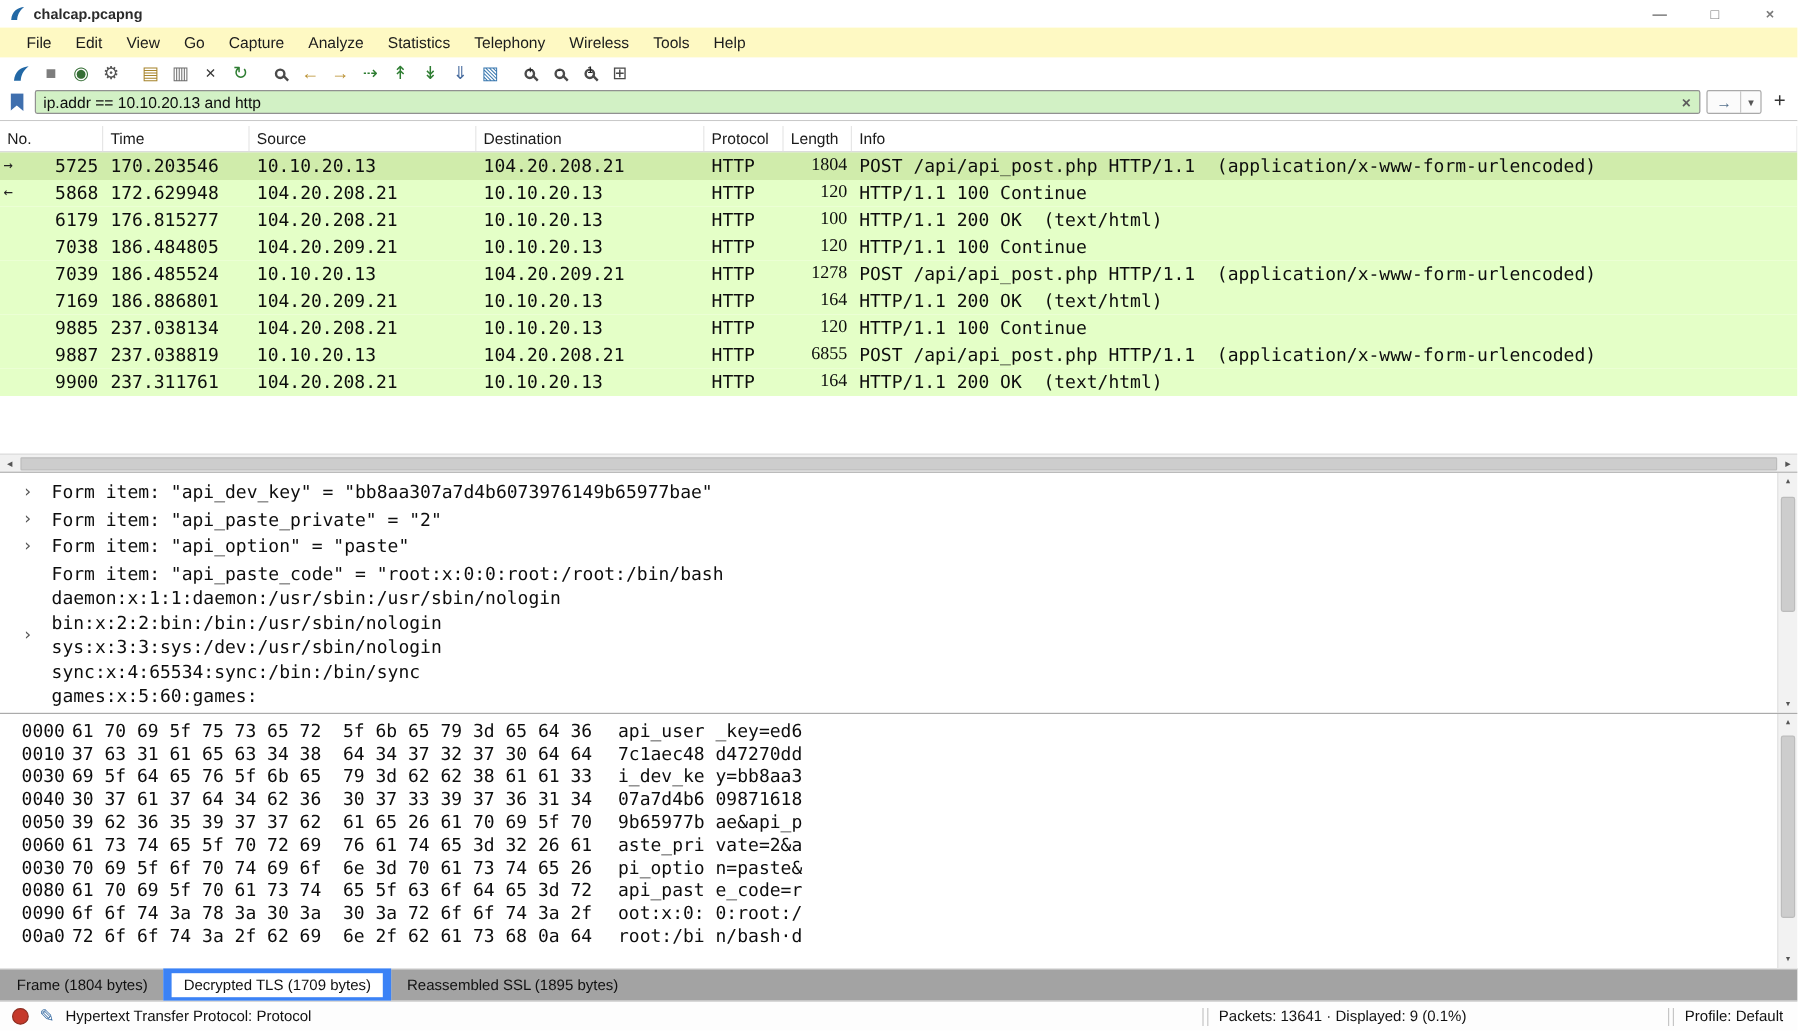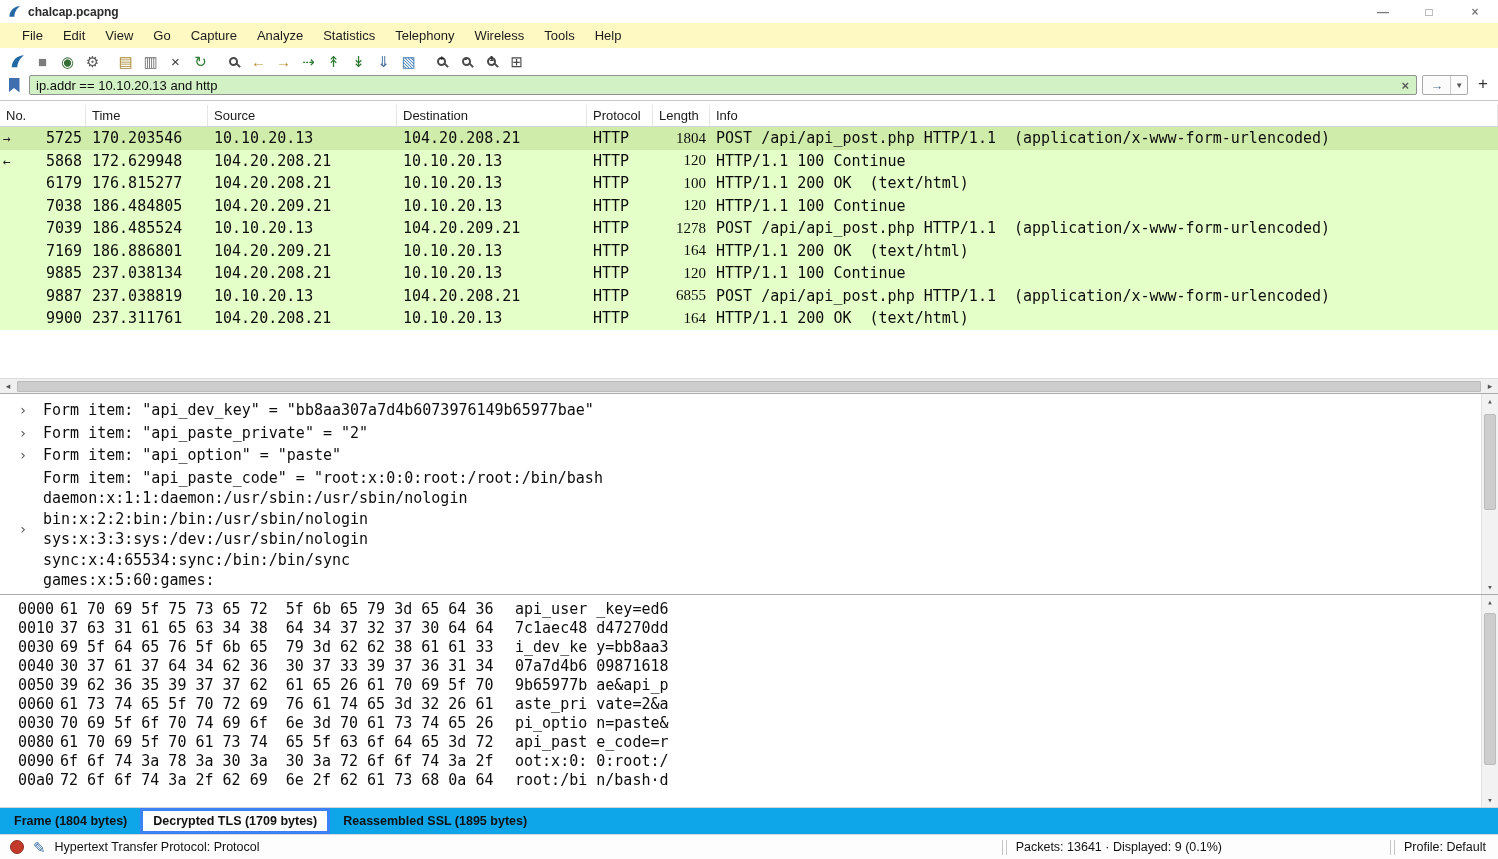--- a/index.html
+++ b/index.html
@@ -75,23 +75,23 @@
   .vthumb-detail { top:20px; height:96px; }
   .vthumb-hex { top:18px; height:152px; }
 
   
   .hexpane { height:213px; border-top:1px solid #ababab; position:relative; background:#fff; font-family:"DejaVu Sans Mono", monospace; font-size:15px; overflow:hidden; padding:5px 17px 0 18px; flex:none; }
   .hxrow { line-height:19px; white-space:pre; color:#0d0d0d; }
   .hoff { display:inline-block; width:36px; margin-right:6px; }
   .hbytes { display:inline-block; width:432px; margin-right:23px; }
 
   
-  .tabbar { height:27px; display:flex; align-items:center; padding-left:3px; background:#0ea5e9; border-top:1px solid #d6d6d6; flex:none;font-weight:bold; }
+  .tabbar { height:27px; display:flex; align-items:center; padding-left:3px; background:#a3a3a3; border-top:1px solid #d6d6d6; flex:none; }
   .tab { padding:3px 10px; margin-right:2px; font-size:12.5px; color:#111; border:1px solid transparent; }
-  .tab.active { border:3px solid #3b82f6; background:#fff; }
+  .tab.active { border:7px solid #3b82f6; background:#fff; }
 
   
   .statusbar { height:25px; border-top:1px solid #d8d8d8; display:flex; align-items:center; font-size:12.5px; color:#111; padding:0 12px 0 10px; gap:9px; background:#fdfdfd; flex:none; }
   .expert { width:14px; height:14px; border-radius:50%; background:#c5392b; border:1px solid #8d2f23; flex:none; }
   .pencil { font-size:15px; color:#3a6ea5; line-height:1; }
   .sspacer { flex:1; }
   .sgap { width:150px; }
   .sep2 { display:flex; gap:3px; align-items:center; }
   .sep { width:1px; height:15px; background:#c6c6c6; display:inline-block; }
 </style>

